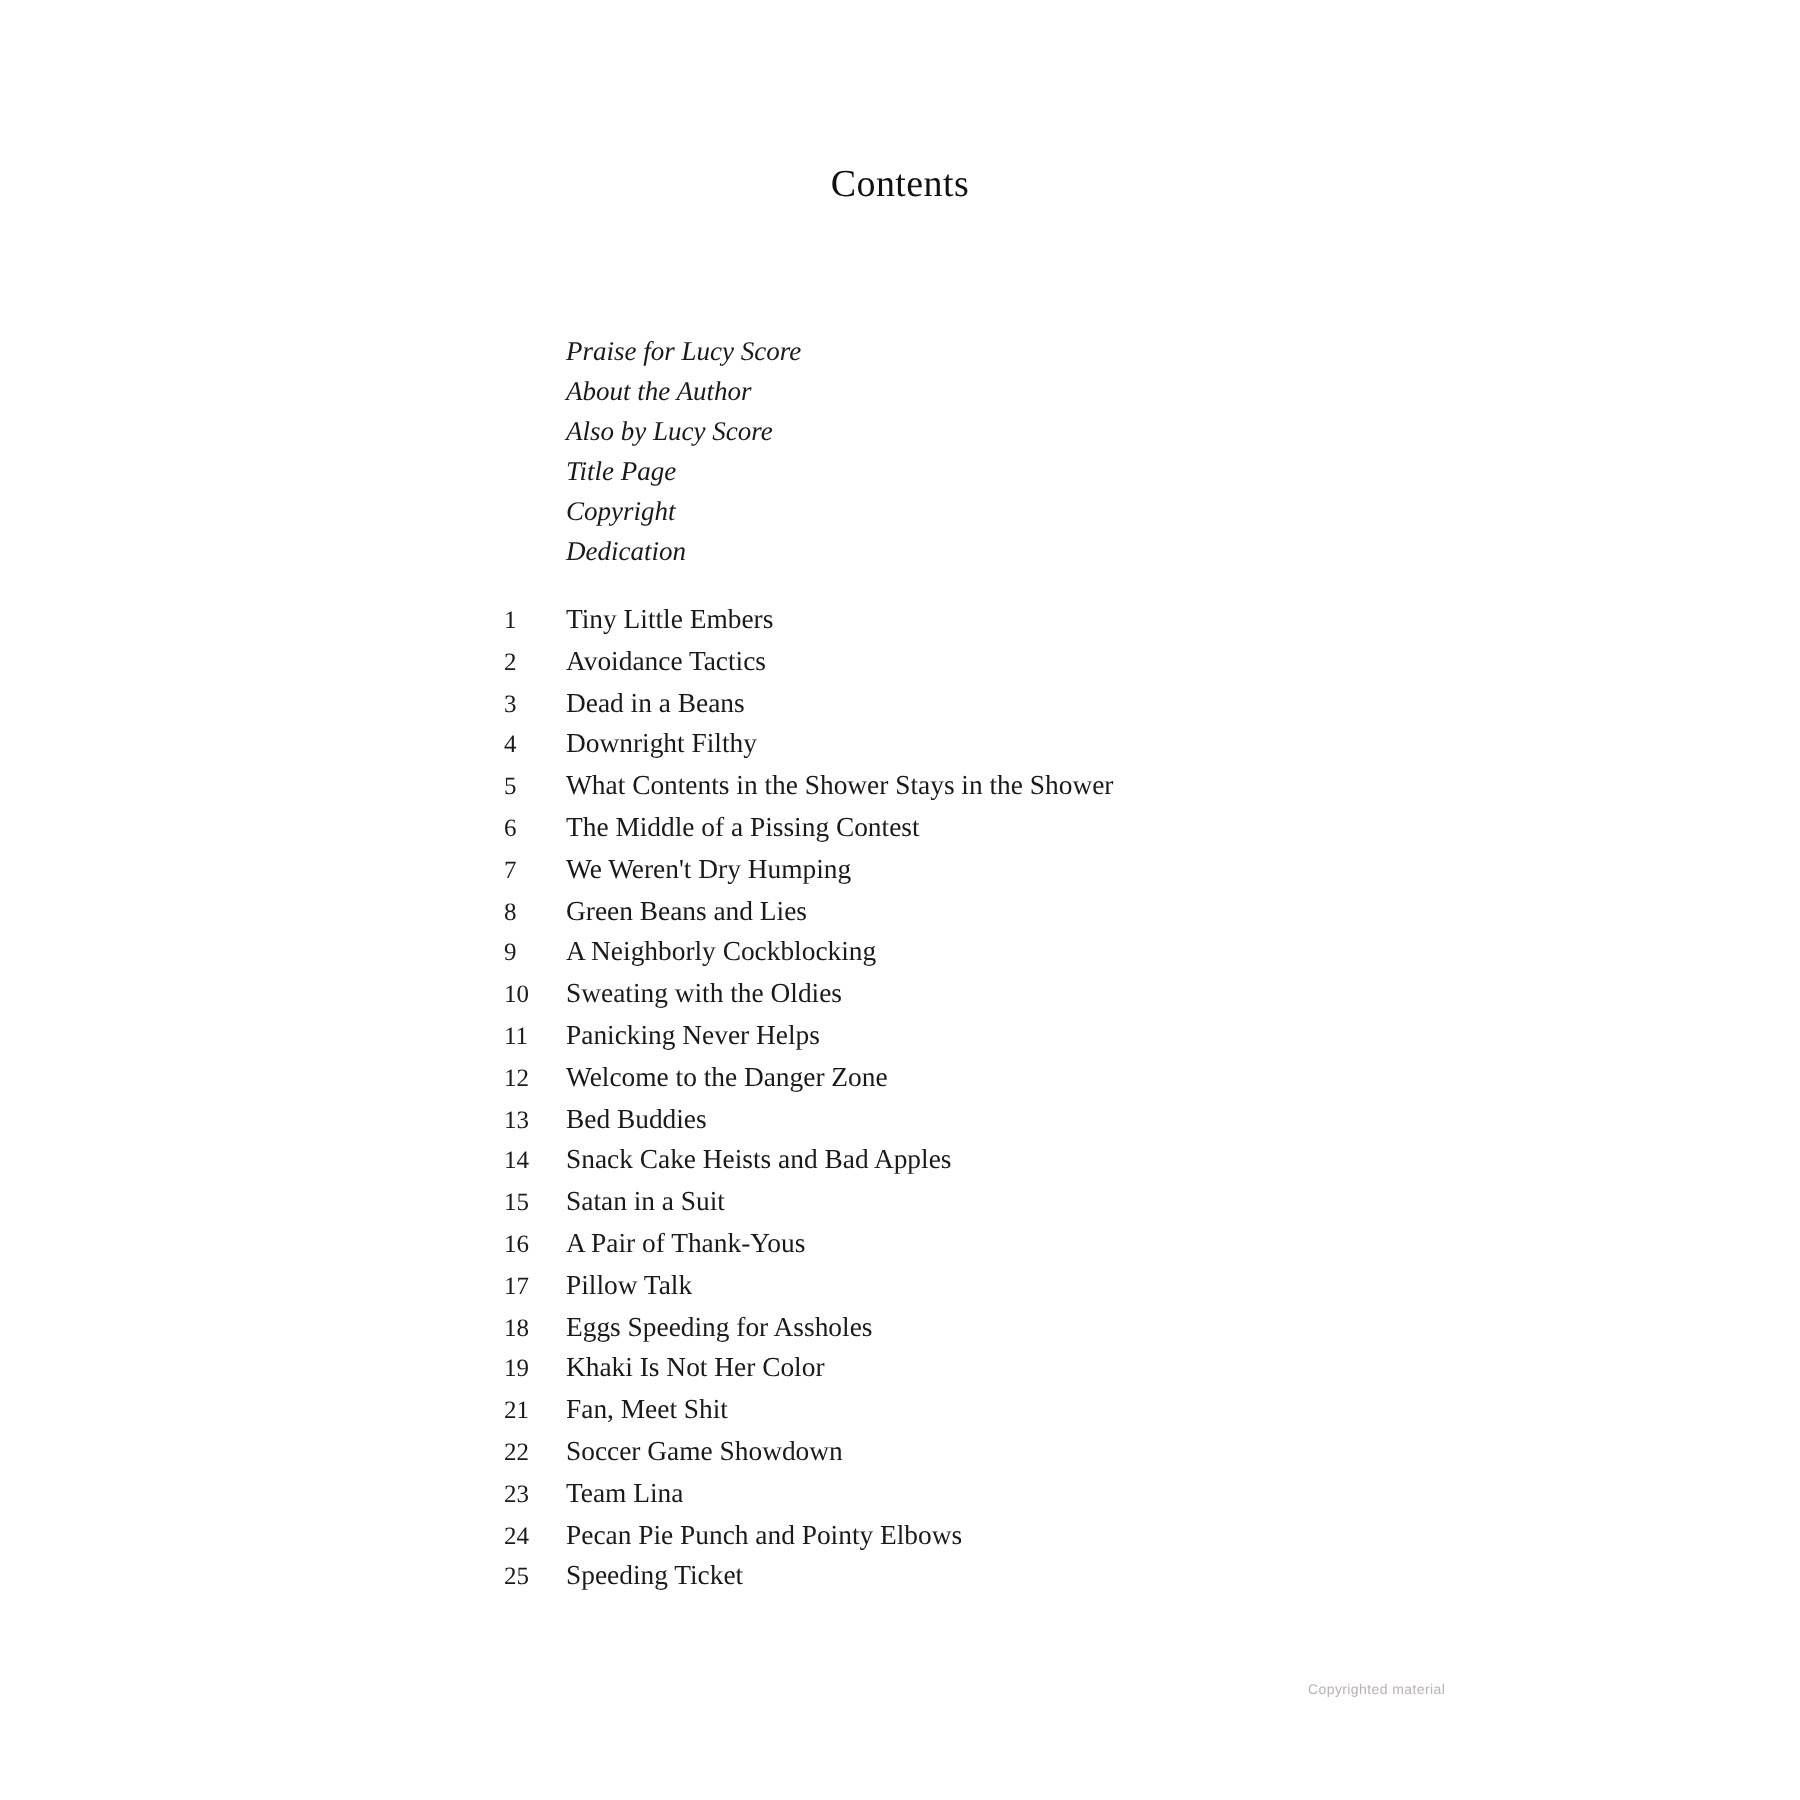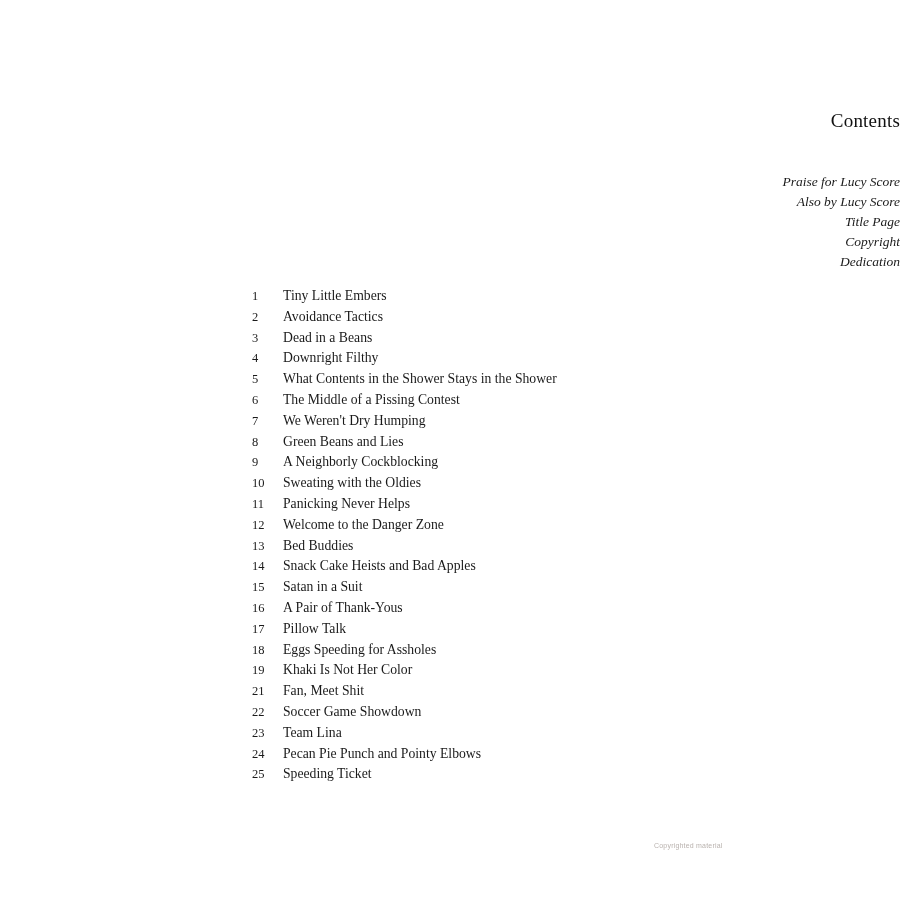--- a/index.html
+++ b/index.html
@@ -15,32 +15,31 @@
     position: relative;
     overflow: hidden;
   }
   .page {
     position: relative;
     width: 900px;
     height: 900px;
     box-sizing: border-box;
   }
   .toc-title {
-    text-align: right;
+    text-align: center;
     font-size: 19px;
     font-weight: 400;
     letter-spacing: 0.2px;
     margin: 0;
-    padding-top: 110px;
+    padding-top: 82px;
     color: #111111;
   }
   .front-matter {
-    margin-top: 40px;
+    margin-top: 62px;
     padding-left: 283px;
-    text-align: right;
   }
   .front-item {
     font-style: italic;
     font-size: 13.5px;
     line-height: 20px;
     color: #1a1a1a;
     white-space: nowrap;
   }
   .chapter-list {
     margin-top: 14px;
@@ -78,20 +77,21 @@
 </style>
 </head>
 <body>
 
 <div class="page">
 
   <h1 class="toc-title">Contents</h1>
 
   <div class="front-matter">
     <div class="front-item">Praise for Lucy Score</div>
+    <div class="front-item">About the Author</div>
     <div class="front-item">Also by Lucy Score</div>
     <div class="front-item">Title Page</div>
     <div class="front-item">Copyright</div>
     <div class="front-item">Dedication</div>
   </div>
 
   <div class="chapter-list">
 
     <div class="chapter-row">
       <span class="ch-num">1</span>

